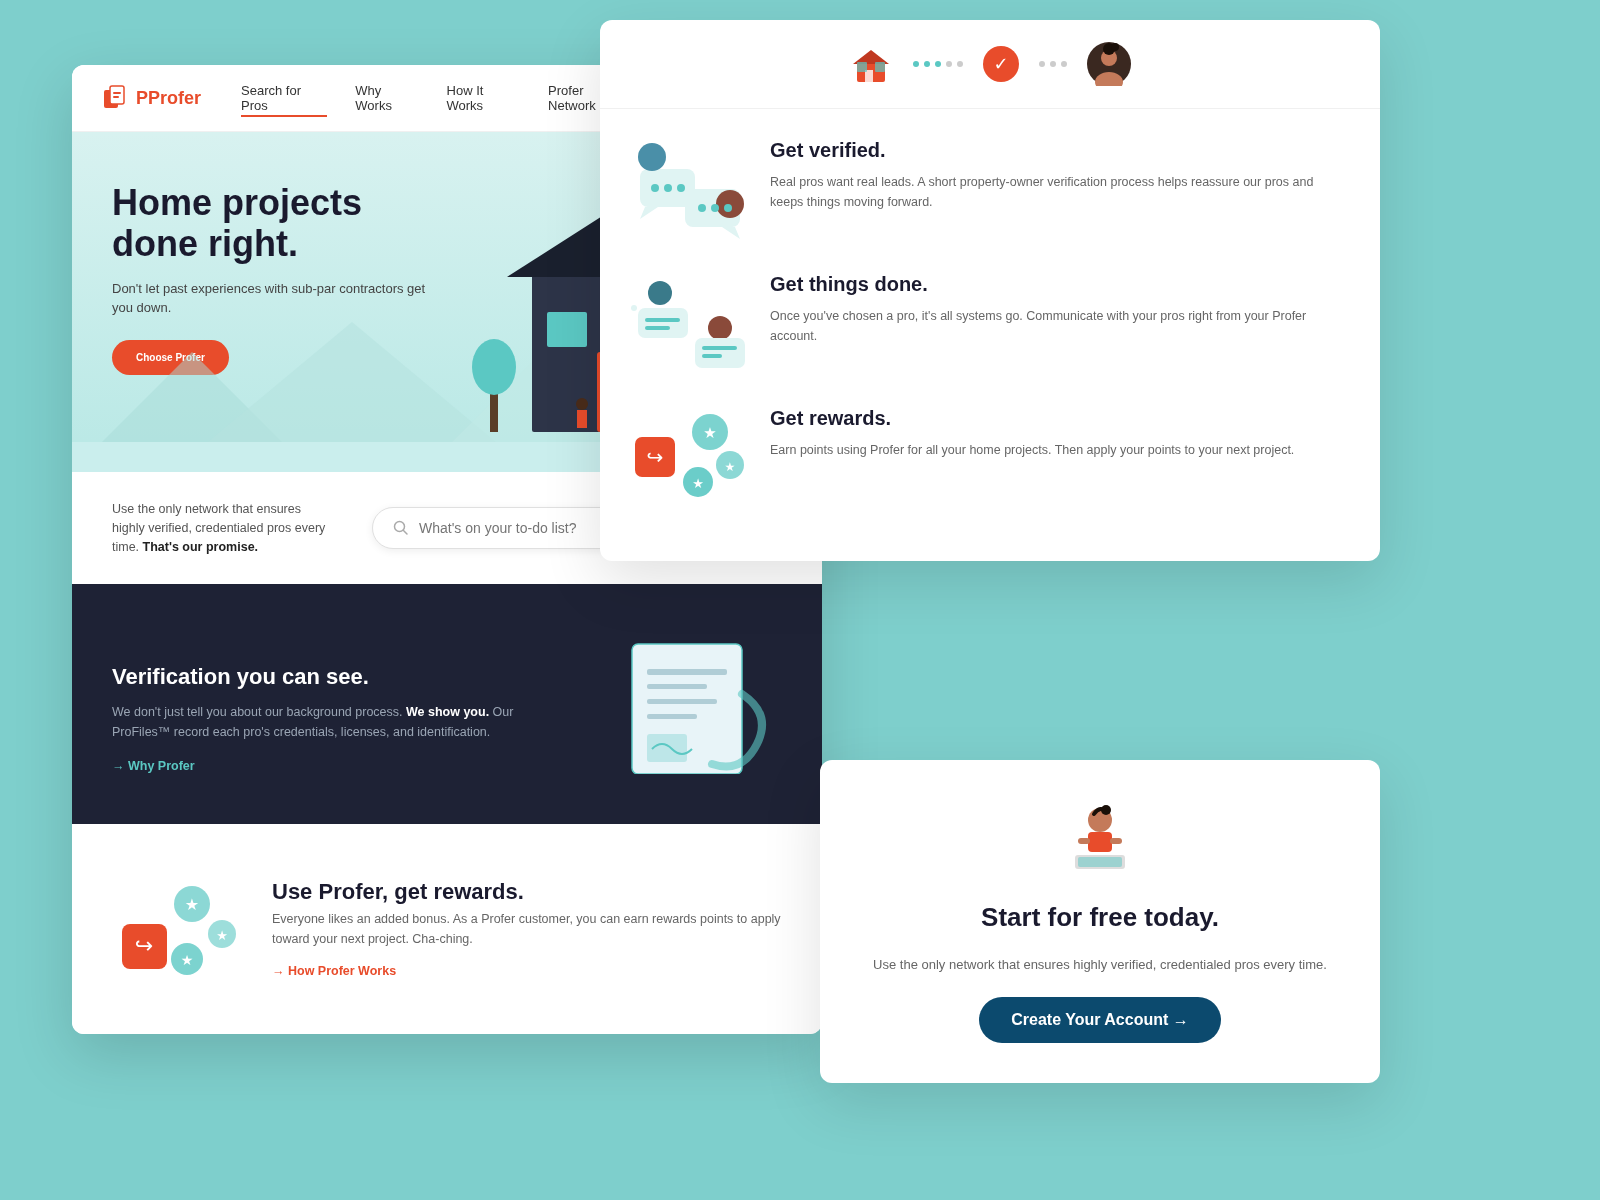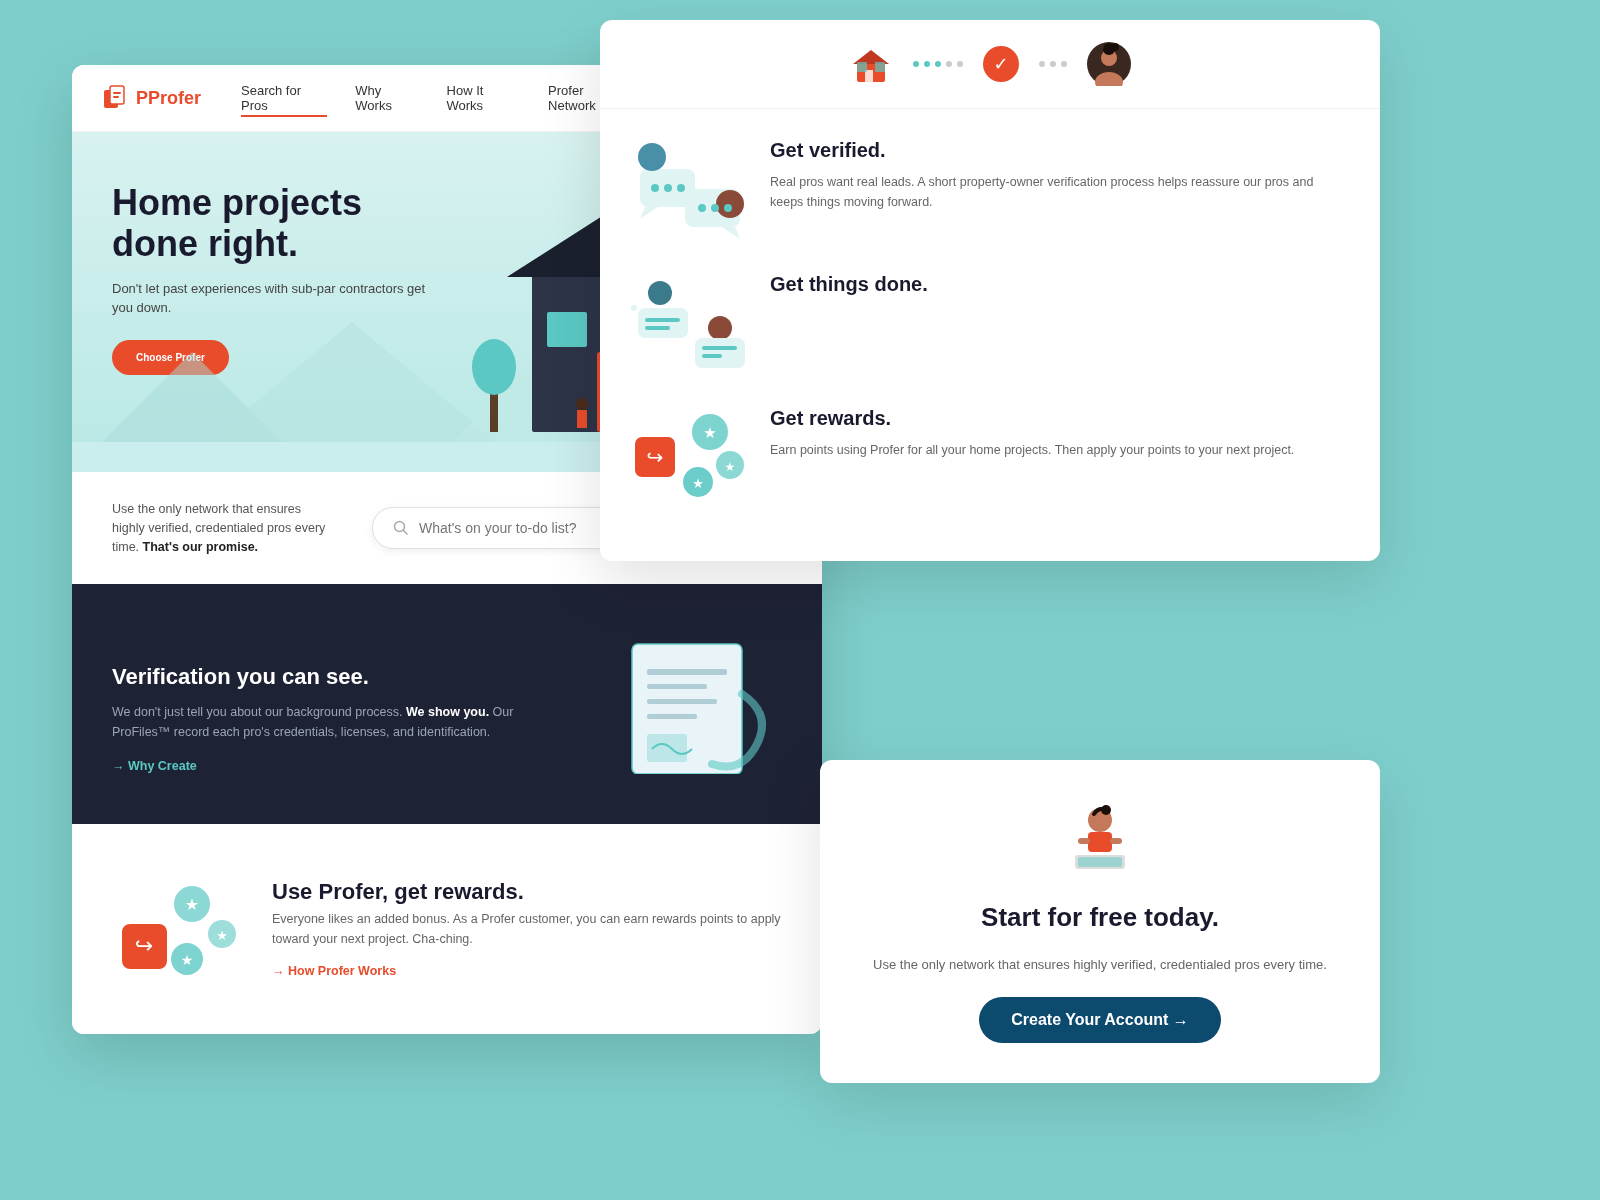--- a/index.html
+++ b/index.html
@@ -449,21 +449,21 @@
   </div>
 
   <div class="verification-section">
     <div class="verification-content">
       <h2>Verification you can see.</h2>
       <p>
         <span>We don't just tell you about our background process. </span>
         <strong>We show you.</strong>
         <span> Our ProFiles™ record each pro's credentials, licenses, and identification.</span>
       </p>
-      <a class="why-profer-link">→ Why Create</a>
+      <a class="why-profer-link">→ Why Profer</a>
     </div>
 
     <svg class="verification-illustration" viewBox="0 0 180 140">
 
       <rect x="30" y="10" width="110" height="130" rx="6" fill="#e8f4f8"></rect>
       <rect x="30" y="10" width="110" height="130" rx="6" fill="none" stroke="#5bc8c3" stroke-width="1.5"></rect>
 
       <rect x="45" y="35" width="80" height="6" rx="2" fill="#b0cdd6"></rect>
       <rect x="45" y="50" width="60" height="5" rx="2" fill="#b0cdd6"></rect>
       <rect x="45" y="65" width="70" height="5" rx="2" fill="#b0cdd6"></rect>
@@ -575,20 +575,21 @@
           <rect x="65" y="65" width="50" height="30" rx="7" fill="#e0f4f3"></rect>
 
           <rect x="15" y="45" width="35" height="4" rx="2" fill="#5bc8c3"></rect>
           <rect x="15" y="53" width="25" height="4" rx="2" fill="#5bc8c3"></rect>
           <rect x="72" y="73" width="35" height="4" rx="2" fill="#5bc8c3"></rect>
           <rect x="72" y="81" width="20" height="4" rx="2" fill="#5bc8c3"></rect>
         </svg>
       </div>
       <div class="feature-text">
         <h3>Get things done.</h3>
+        <p>Once you've chosen a pro, it's all systems go. Communicate with your pros right from your Profer account.</p>
       </div>
     </div>
 
     <div class="feature-item">
       <div class="feature-illustration">
         <svg viewBox="0 0 120 100" width="120" height="100">
           <rect x="5" y="30" width="40" height="40" rx="7" fill="#e84c2b"></rect>
           <text x="25" y="57" font-size="20" fill="white" text-anchor="middle">↪</text>
           <circle cx="80" cy="25" r="18" fill="#5bc8c3" opacity="0.8"></circle>
           <text x="80" y="31" font-size="15" fill="white" text-anchor="middle">★</text>

